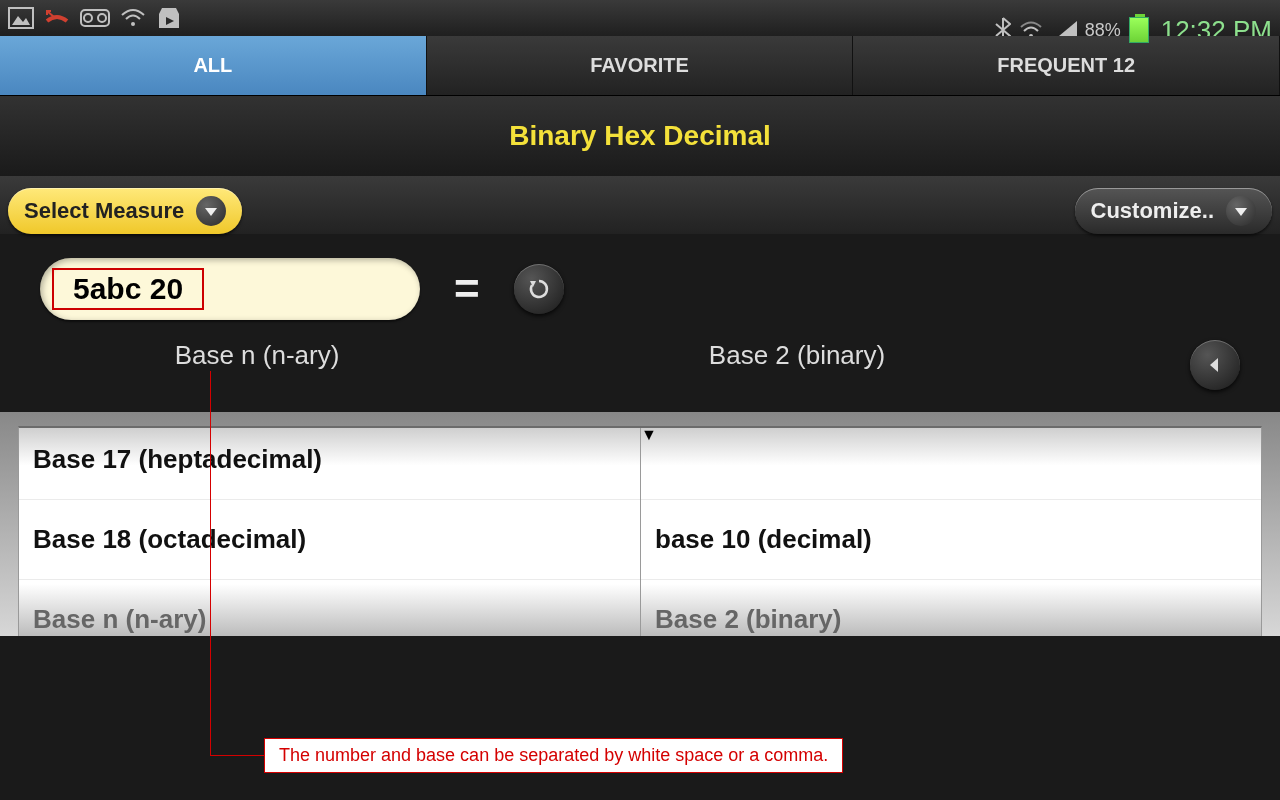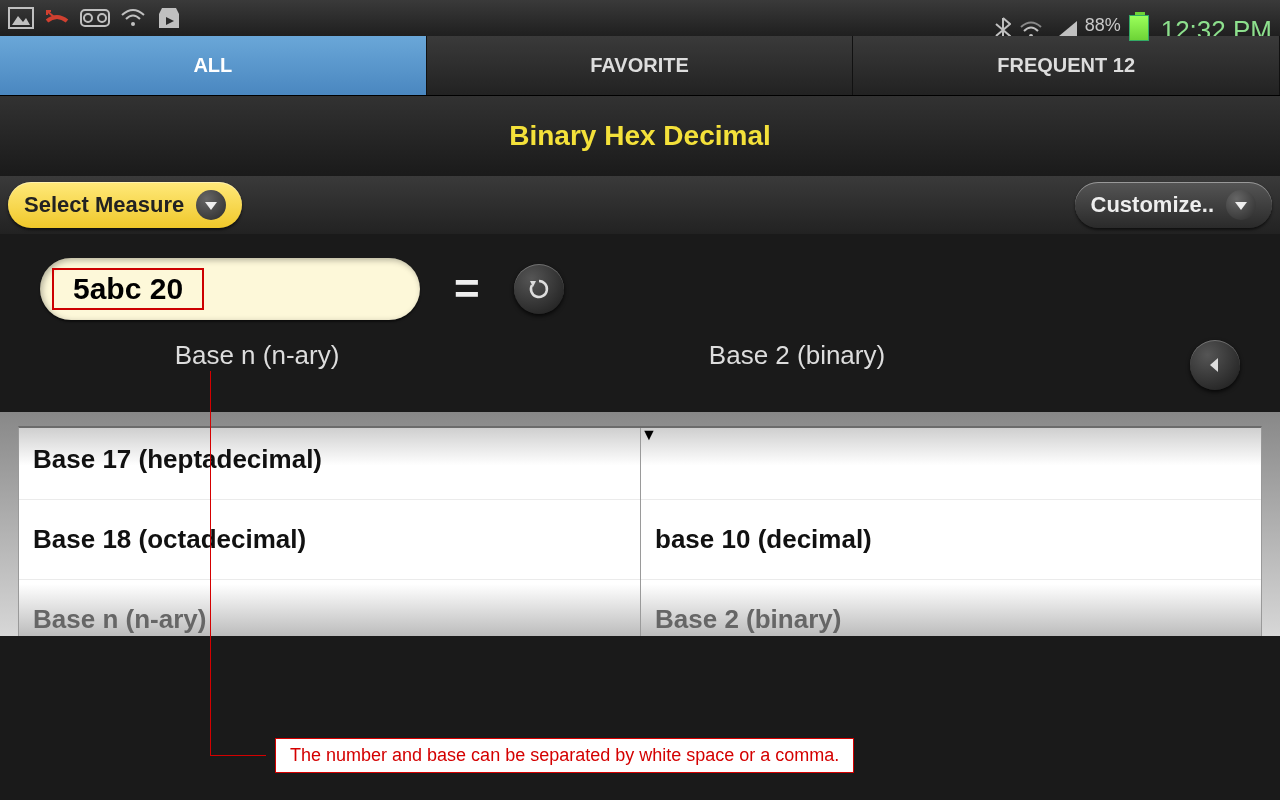--- a/index.html
+++ b/index.html
@@ -14,21 +14,21 @@
   .status-bar {
     height: 36px;
     background: linear-gradient(to bottom, #3a3a3a, #1f1f1f);
     display: flex;
     align-items: center;
     justify-content: space-between;
     padding: 0 8px;
     color: #c0c0c0;
   }
   .status-left { display: flex; gap: 10px; align-items: center; }
-  .status-right { display: flex; gap: 8px; font-size: 22px; margin-top: 24px; }
+  .status-right { display: flex; gap: 8px; align-items: center; font-size: 22px; margin-top: 24px; }
   .status-icon { display:inline-flex; align-items:center; justify-content:center; }
   .clock { color: #8de08d; font-size: 26px; margin-left:4px; }
   .battery-text { color:#c8c8c8; font-size:18px; }
   .battery-rect { display:inline-block; width:20px; height:26px; background:linear-gradient(to bottom,#9aff5a,#6dd336); border:1px solid #3a6; position:relative; }
   .battery-rect::before { content:""; position:absolute; top:-4px; left:5px; width:10px; height:3px; background:#6dd336; }
   .tabs {
     height: 60px;
     display: flex;
     border-bottom: 1px solid #000;
   }
@@ -58,21 +58,21 @@
   .title-text {
     color: #f4e13a;
     font-size: 28px;
     font-weight: bold;
   }
   .controls-row {
     height: 58px;
     display: flex;
     align-items: flex-start;
     justify-content: space-between;
-    padding: 6px 8px;
+    padding: 12px 8px;
     background: linear-gradient(to bottom, #3a3a3a, #222);
   }
   .pill {
     display: flex;
     align-items: center;
     gap: 12px;
     padding: 8px 16px;
     border-radius: 26px;
     font-size: 22px;
     font-weight: bold;
@@ -190,21 +190,21 @@
   .callout-line-h {
     position:absolute;
     left: 210px;
     top: 755px;
     width: 56px;
     height: 1px;
     background: #d40000;
   }
   .callout-box {
     position:absolute;
-    left: 275px;
+    left: 264px;
     top: 738px;
     border: 1px solid #d40000;
     background: #fff;
     color:#d40000;
     font-size: 18px;
     padding: 6px 14px;
   }
 </style>
 </head>
 <body>

